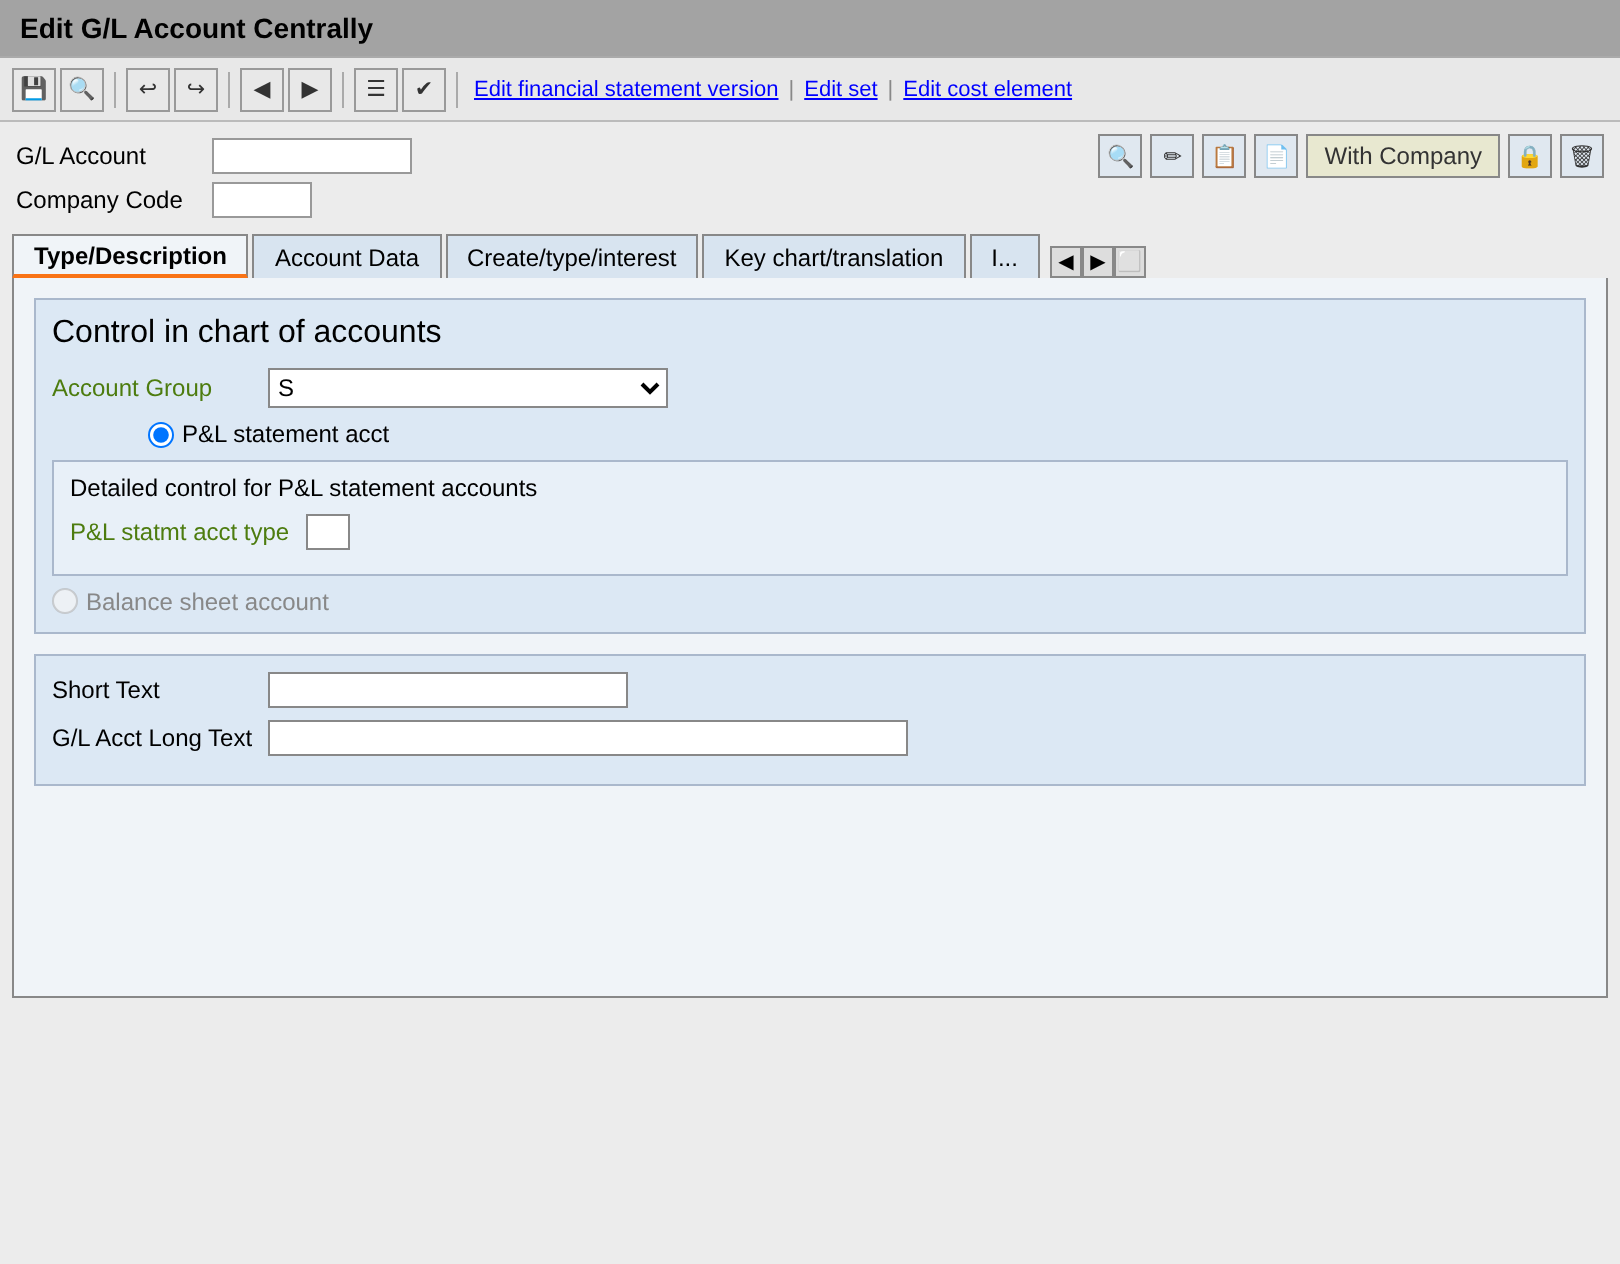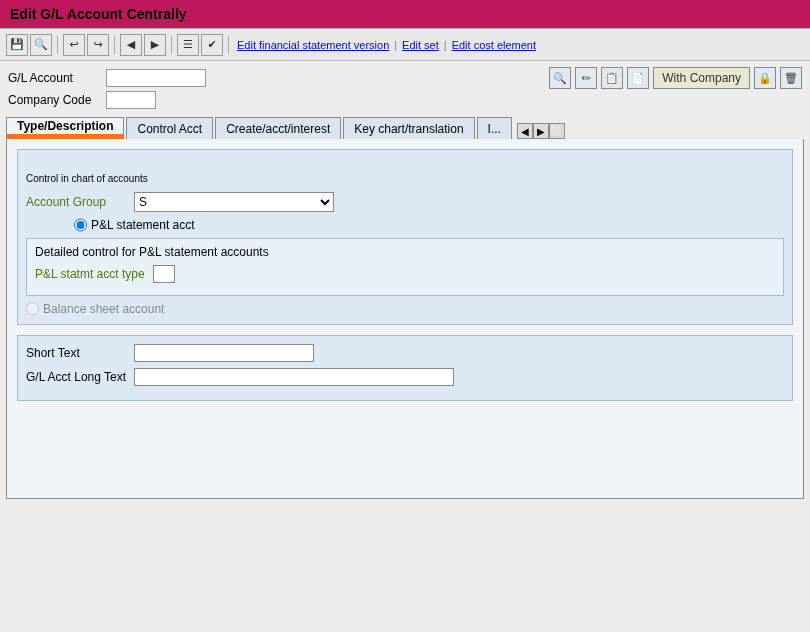--- a/index.html
+++ b/index.html
@@ -5,21 +5,21 @@
     * { box-sizing: border-box; margin: 0; padding: 0; }
     body {
       font-family: Arial, Tahoma, sans-serif;
       font-size: 12px;
       background: #ececec;
       width: 810px;
       height: 632px;
       overflow: hidden;
     }
     .title-bar {
-      background: #be185d;
+      background: #a3a3a3;
       padding: 6px 10px;
       font-size: 14px;
       font-weight: bold;
       color: #000;
       border-bottom: 1px solid #aaa;
     }
     .toolbar {
       background: #e8e8e8;
       border-bottom: 1px solid #bbb;
       padding: 3px 6px;
@@ -107,21 +107,21 @@
       cursor: pointer;
       color: #000;
       margin-right: 2px;
       height: 22px;
       display: flex;
       align-items: center;
     }
     .tab.active {
       background: #f0f4f8;
       font-weight: bold;
-      border-bottom: 5px solid #f97316;
+      border-bottom: 2px solid #f97316;
       z-index: 1;
     }
     .tab-scroll-btns {
       display: flex;
       align-items: center;
       margin-left: 3px;
     }
     .tab-scroll-btn {
       width: 16px;
       height: 16px;
@@ -141,24 +141,23 @@
       padding: 10px;
       min-height: 360px;
     }
     .section-box {
       border: 1px solid #aab8cc;
       background: #dce8f4;
       padding: 8px;
       margin-bottom: 10px;
     }
     .section-title {
-      font-size: 10px;
+      font-size: 16px;
       color: #000;
       margin-bottom: 8px;
-      margin-top: 15px;
     }
     .form-row {
       display: flex;
       align-items: center;
       gap: 8px;
       margin-bottom: 6px;
     }
     .form-label {
       font-size: 12px;
       min-width: 100px;
@@ -169,20 +168,21 @@
       background: #fff;
       height: 20px;
       font-size: 12px;
       width: 200px;
       cursor: pointer;
     }
     .radio-label {
       font-size: 12px;
       color: #888;
       display: flex;
+      align-items: center;
       gap: 4px;
       padding-left: 48px;
     }
     .radio-label.active { color: #000; }
     .sub-box {
       border: 1px solid #aab8cc;
       background: #e8f0f8;
       padding: 6px 8px;
       margin: 4px 0 6px 0;
     }
@@ -280,24 +280,24 @@
     <span class="field-label">Company Code</span>
     <input class="field-input field-input-xs" type="text" value="" style="">
   </div>
 </div>
 
 <div class="tabs-container">
   <div class="tab active">
     <span>Type/Description</span>
   </div>
   <div class="tab">
-    <span>Control Acct</span>
+    <span>Account Data</span>
   </div>
   <div class="tab">
-    <span>Create/acct/interest</span>
+    <span>Create/type/interest</span>
   </div>
   <div class="tab">
     <span>Key chart/translation</span>
   </div>
   <div class="tab">
     <span>I...</span>
   </div>
   <div class="tab-scroll-btns">
     <button class="tab-scroll-btn">◀</button>
     <button class="tab-scroll-btn">▶</button>

